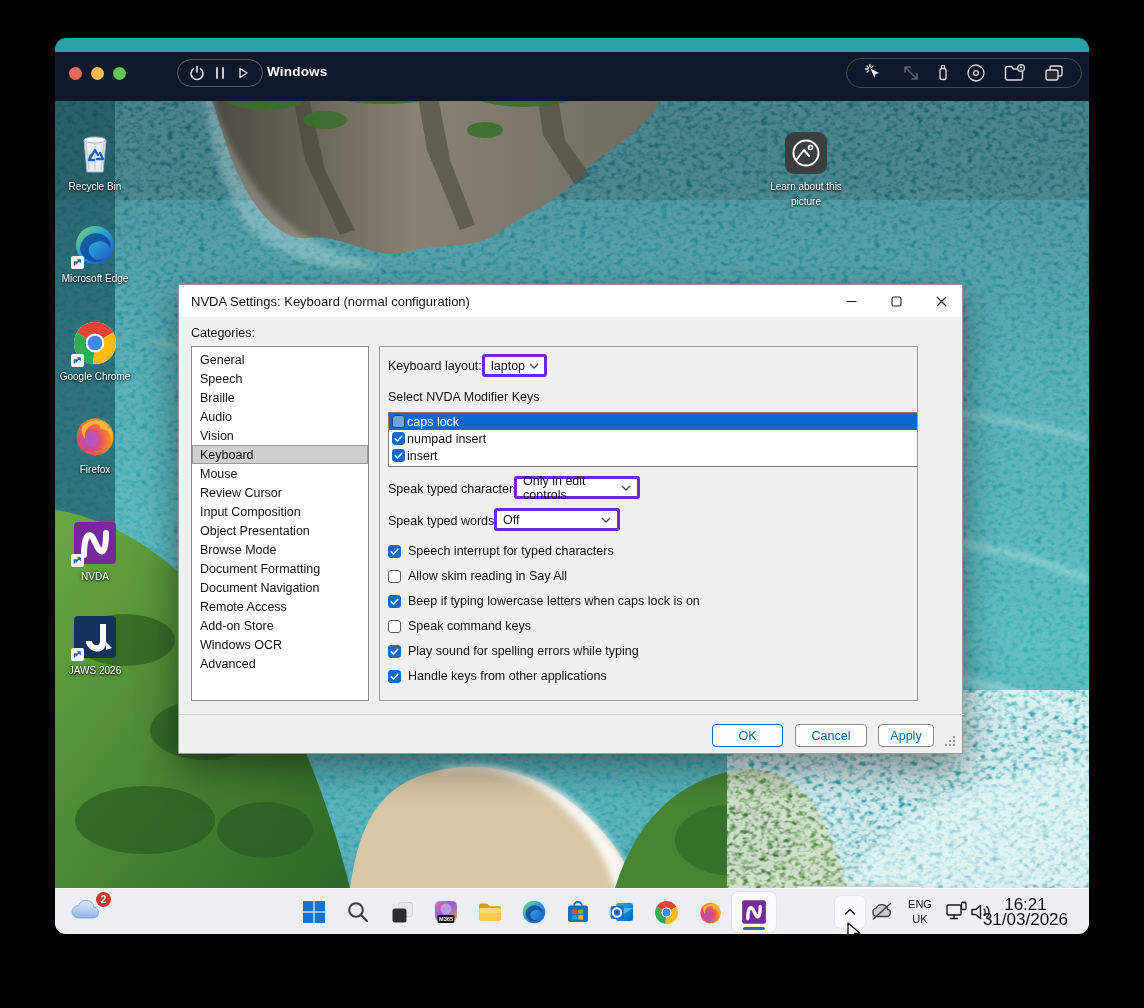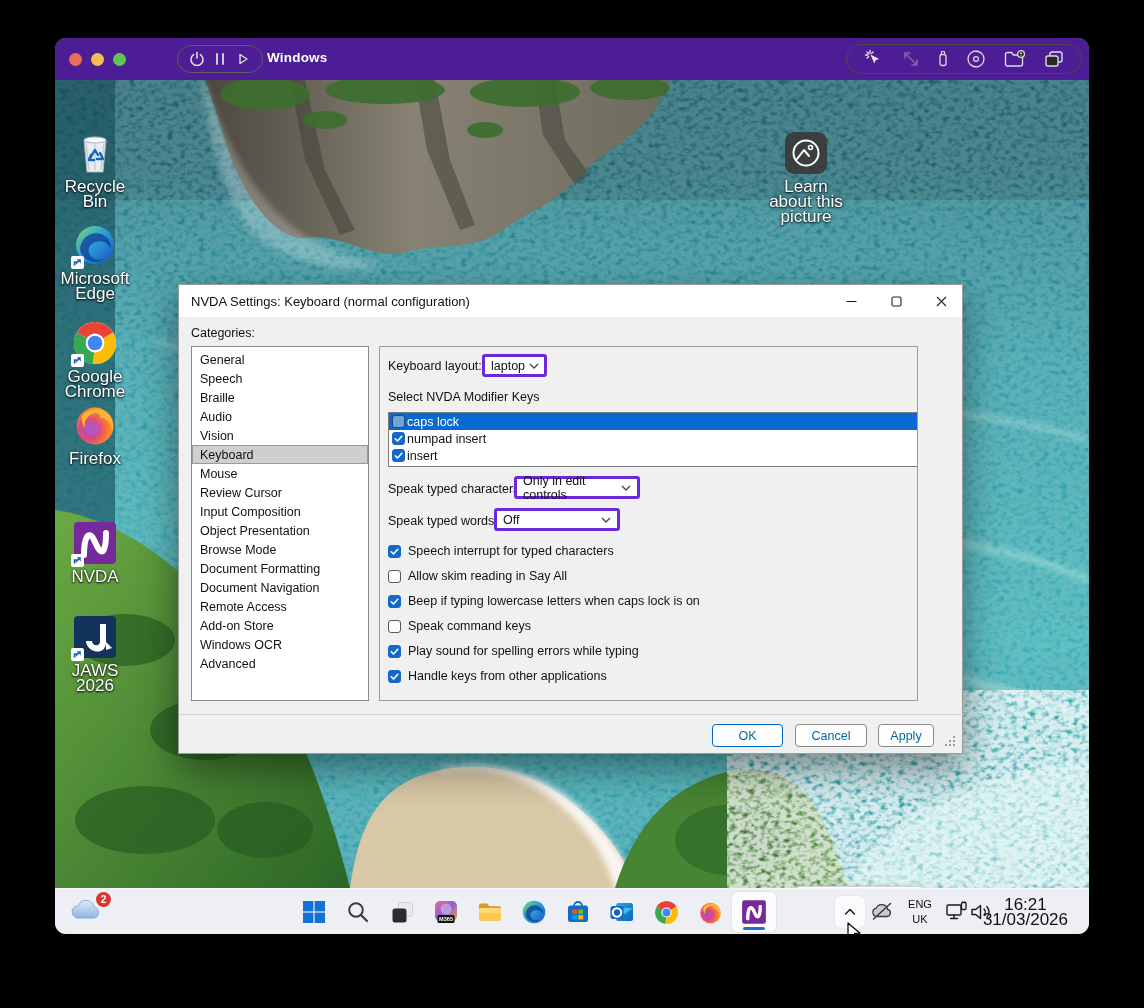--- a/index.html
+++ b/index.html
@@ -3,38 +3,38 @@
 <meta charset="utf-8">
 <style>
   * { margin:0; padding:0; box-sizing:border-box; }
   html,body { width:1144px; height:1008px; background:#000; font-family:"Liberation Sans", sans-serif; overflow:hidden; }
 
   
   .vm-window { position:absolute; left:55px; top:38px; width:1034px; height:896px;
     border-radius:11px; overflow:hidden; background:#2aa0a8; }
 
   
-  .vm-titlebar { position:absolute; left:0; top:0; width:100%; height:42px; background:#4c1d95; z-index:50; }
+  .vm-titlebar { position:absolute; left:0; top:14px; width:100%; height:49px; background:#0f172a; z-index:50; }
   .tl { position:absolute; top:15px; width:13px; height:13px; border-radius:50%; }
   .tl.red{ left:14px; background:#ed6a5f; } .tl.yellow{ left:36px; background:#f5bf4f; } .tl.green{ left:58px; background:#61c454; }
   .vm-pill { position:absolute; left:122px; top:7px; width:86px; height:28px; border:1px solid #5d5d5b; border-radius:14px;
     display:flex; align-items:center; justify-content:space-around; padding:0 6px; }
   .vm-pill svg { display:block; }
   .vm-title { position:absolute; left:212px; top:12px; color:#fff; font-size:13.5px; font-weight:bold; letter-spacing:.2px; }
   .vm-tools { position:absolute; left:791px; top:6px; width:236px; height:30px; border:1px solid #4a4a48; border-radius:15px;
     display:flex; align-items:center; justify-content:space-around; padding:0 8px; }
   .vm-tools svg{ display:block; }
 
   
   .desktop { position:absolute; left:0; top:42px; width:1034px; height:808px; overflow:hidden; }
   .wallpaper { position:absolute; left:0; top:0; width:1034px; height:808px; }
 
   .dicon { position:absolute; left:0; width:80px; text-align:center; cursor:default; }
   .dicon .ic { width:46px; height:46px; margin:0 auto; position:relative; }
-  .dicon .lbl { margin-top:3px; font-size:17px; color:#fff; line-height:15px;
+  .dicon .lbl { margin-top:3px; font-size:10px; color:#fff; line-height:15px;
     text-shadow:0 1px 2px rgba(0,0,0,.9), 0 0 3px rgba(0,0,0,.6); }
   .shortcut { position:absolute; left:-1px; bottom:-1px; width:13px; height:13px; background:#fff; border-radius:2px;
     display:flex; align-items:center; justify-content:center; }
 
   
   .dialog { position:absolute; left:123px; top:204px; width:785px; height:470px; background:#f0f0f0;
     border:1px solid #9a9a9a; box-shadow:0 14px 36px rgba(0,0,0,.45); z-index:20; font-size:12.5px; color:#111; }
   .dlg-titlebar { position:absolute; left:0; top:0; width:100%; height:32px; background:#fff; }
   .dlg-title { position:absolute; left:12px; top:9px; font-size:13px; color:#111; }
   .dlg-btn { position:absolute; top:0; width:44px; height:32px; display:flex; align-items:center; justify-content:center; color:#222; }
@@ -293,21 +293,21 @@
         <span class="shortcut">
             <svg width="9" height="9" viewBox="0 0 9 9">
               <path d="M1.5 7.5 V4 H3.5 L3.5 5.2 7 1.8" fill="none" stroke="#1565c0" stroke-width="1.6"></path>
               <path d="M3.6 1.2 h4.2 v4.2 z" fill="#1565c0"></path>
             </svg>
           </span>
       </div>
       <div class="lbl">Google Chrome</div>
     </div>
 
-    <div class="dicon" style="top:322px;">
+    <div class="dicon" style="top:333px;">
       <div class="ic">
         <svg width="46" height="46" viewBox="0 0 46 46">
           <defs>
               <radialGradient id="ffg" cx="0.35" cy="0.6" r="0.8">
             <stop offset="0" stop-color="#a34fc4"></stop>
                 <stop offset="0.35" stop-color="#e04a78"></stop>
                 <stop offset="0.7" stop-color="#ff8a1e"></stop>
                 <stop offset="1" stop-color="#ffc24a"></stop>
               </radialGradient>
             </defs>

